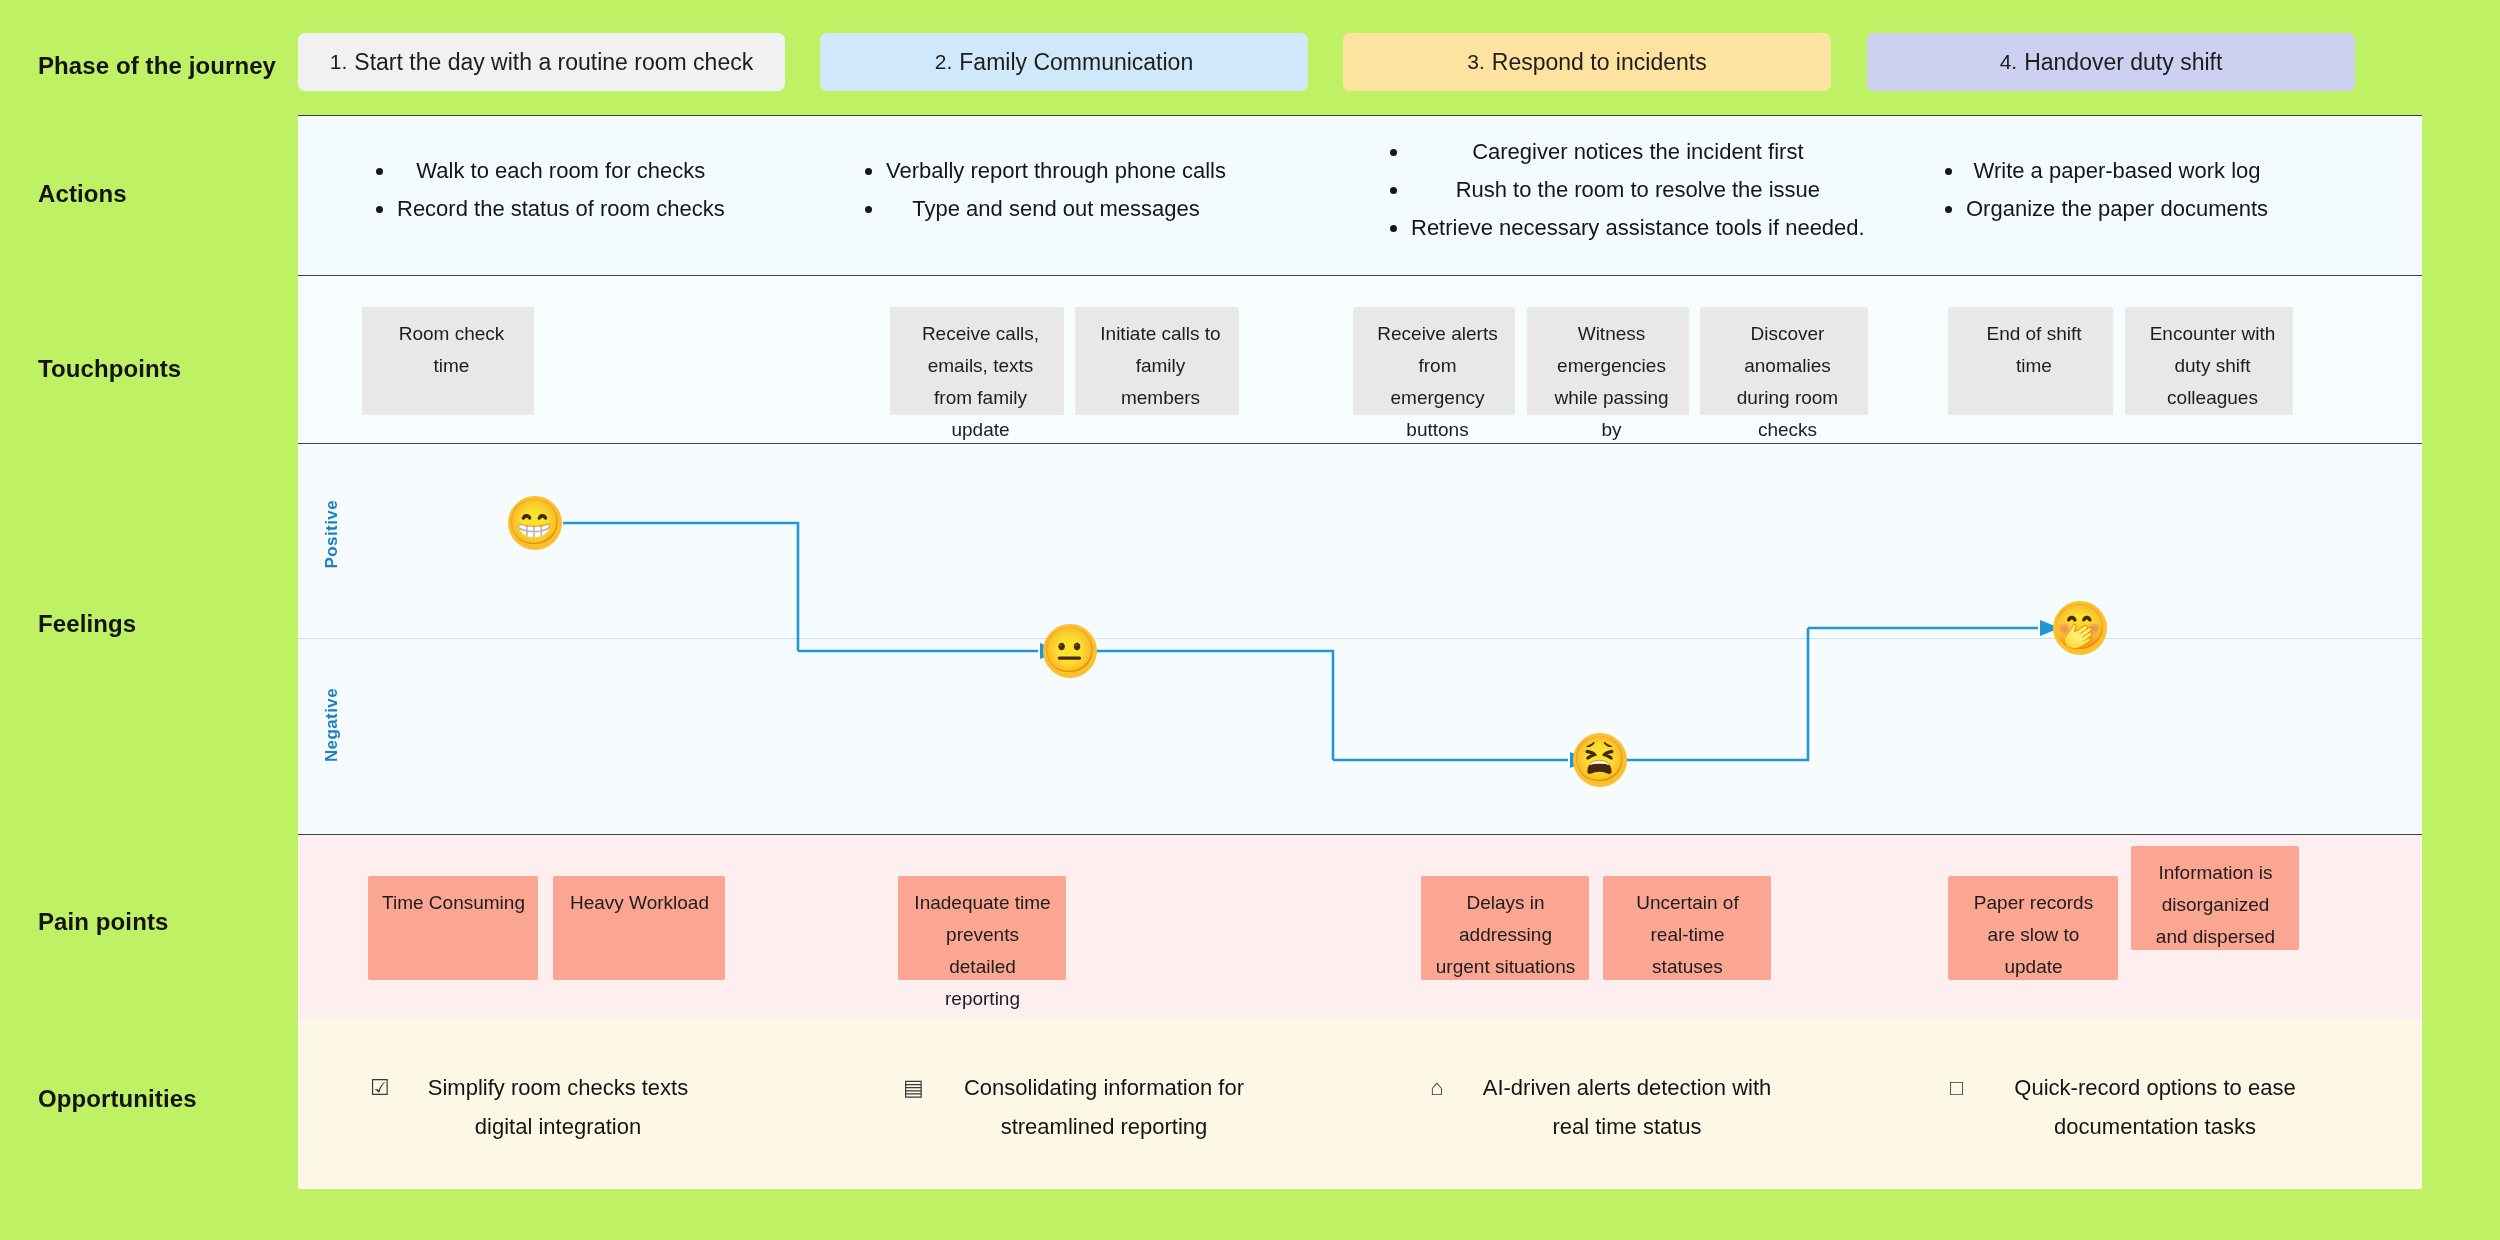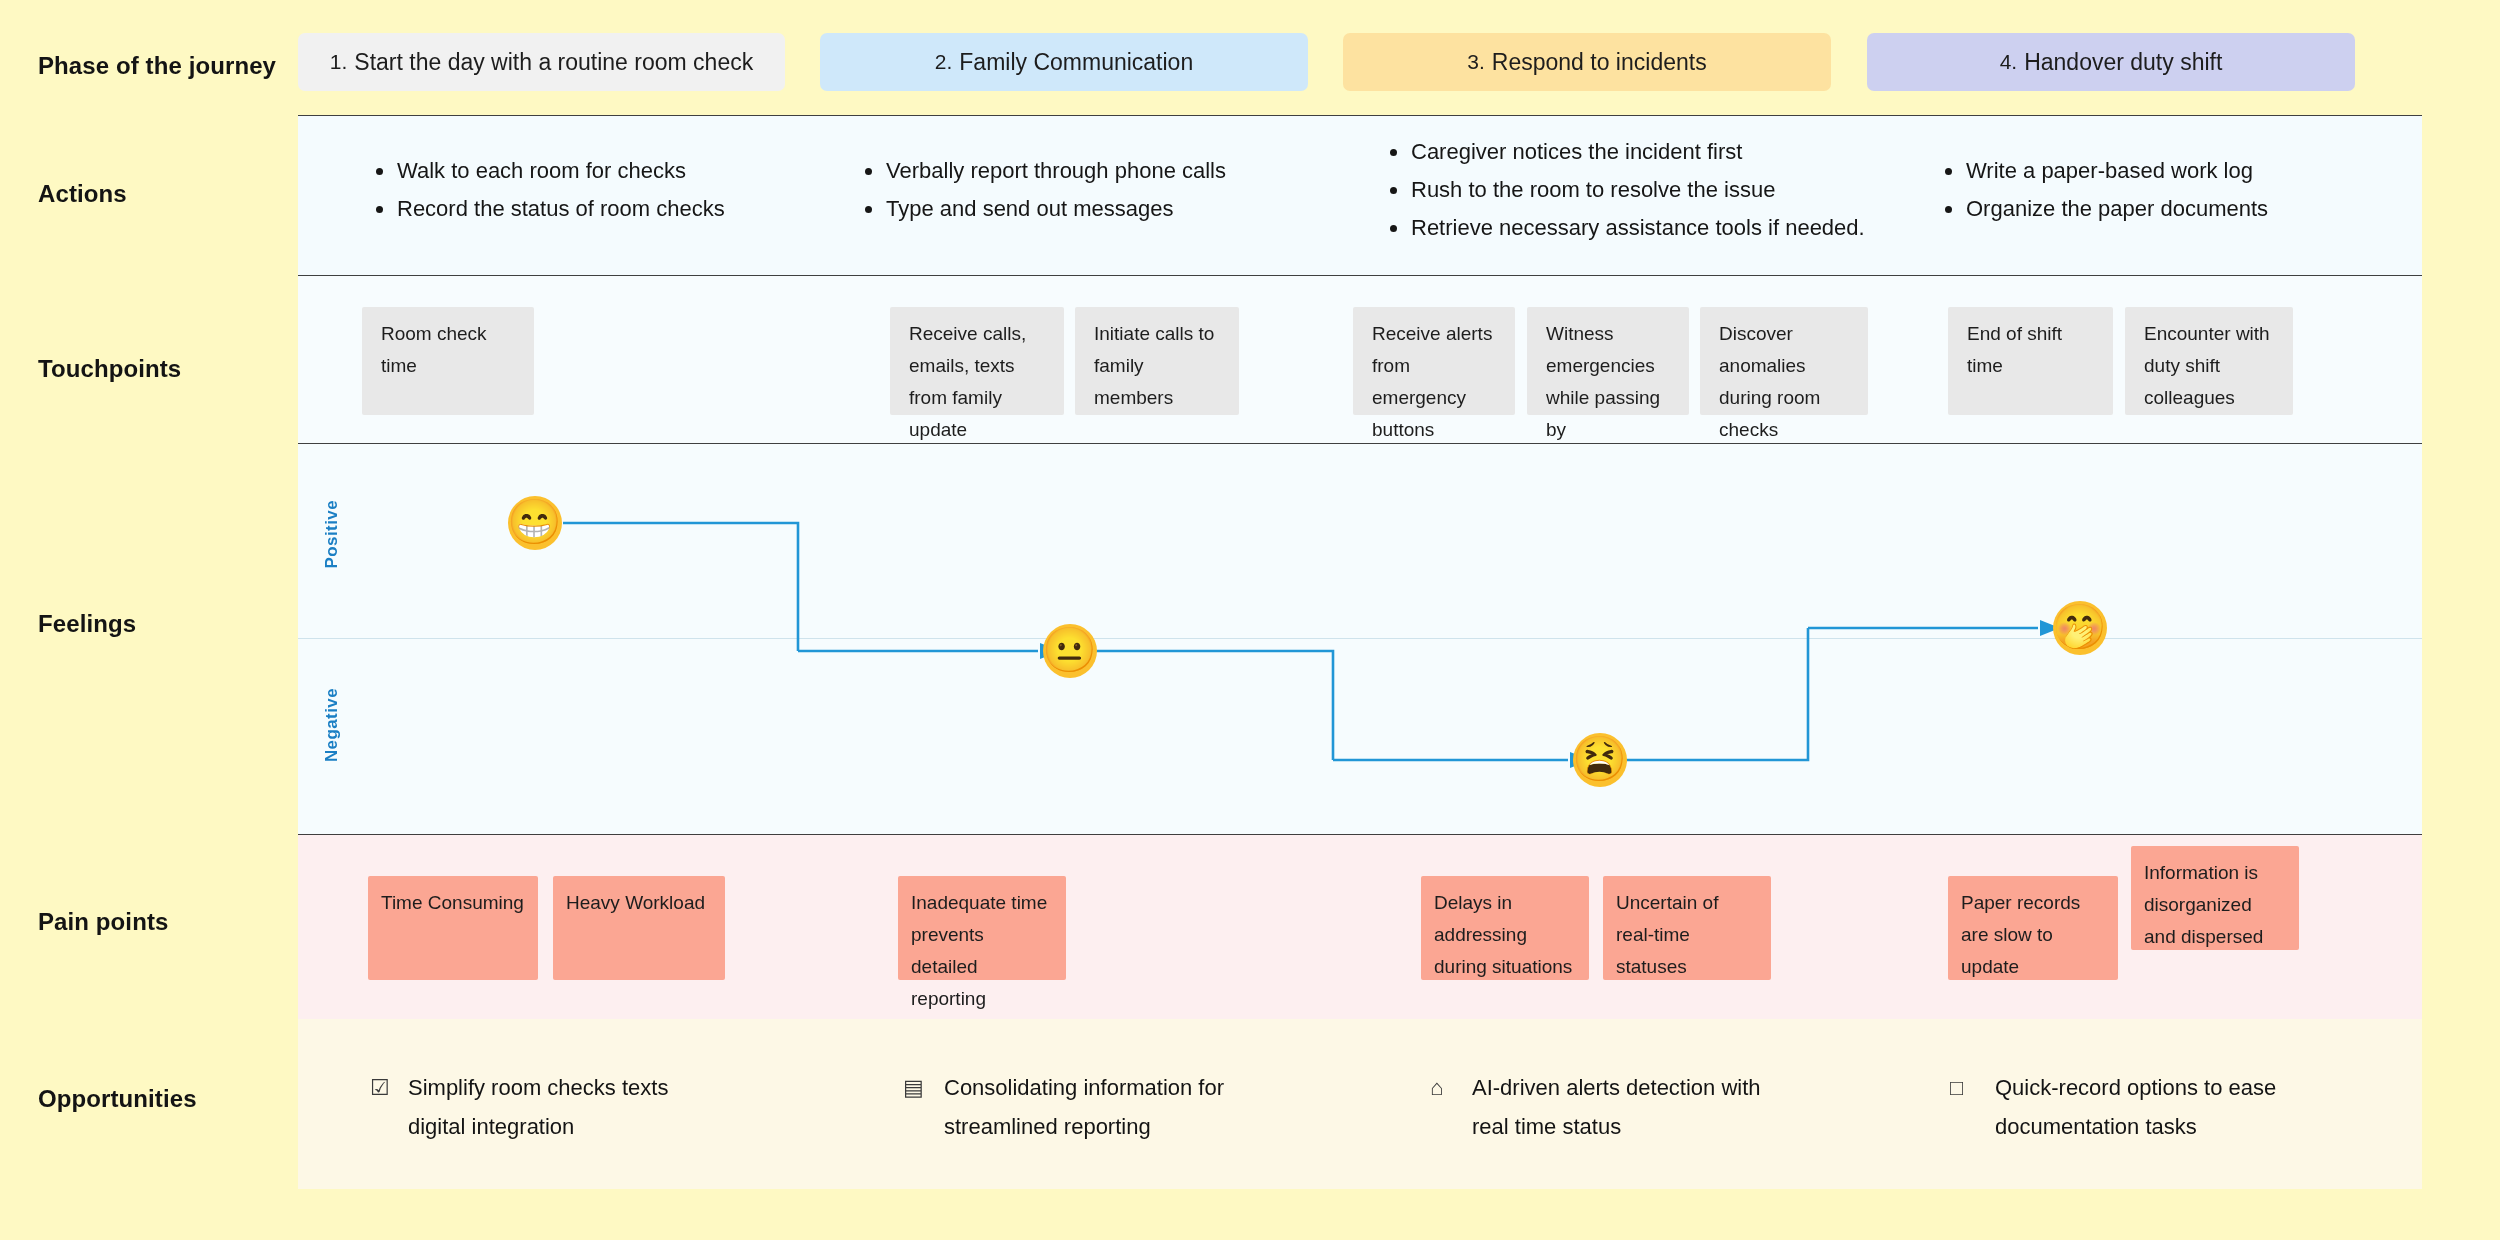--- a/index.html
+++ b/index.html
@@ -6,22 +6,23 @@
   html, body {
     margin: 0; padding: 0;
     background: #ffffff;
     font-family: "Liberation Sans", sans-serif;
     color: #1a1a1a;
   }
   #canvas {
     position: relative;
     width: 2500px;
     height: 1240px;
-    background: #fef9c3;
+    background: #bef264;
     overflow: hidden;
+    text-align: center;
   }
 
   
   .row-label {
     position: absolute;
     left: 38px;
     font-size: 24px;
     font-weight: bold;
     color: #141414;
     letter-spacing: 0.1px;
@@ -222,21 +223,21 @@
   </div>
   <div class="emoji" style="left:2053px; top:601px">
     <span>🤭</span>
   </div>
 
   <div class="pp" style="left:368px; top:876px; width:170px; height:104px">Time Consuming</div>
   <div class="pp" style="left:553px; top:876px; width:172px; height:104px">Heavy Workload</div>
 
   <div class="pp" style="left:898px; top:876px; width:168px; height:104px">Inadequate time prevents detailed reporting</div>
 
-  <div class="pp" style="left:1421px; top:876px; width:168px; height:104px">Delays in addressing during situations</div>
+  <div class="pp" style="left:1421px; top:876px; width:168px; height:104px">Delays in addressing urgent situations</div>
   <div class="pp" style="left:1603px; top:876px; width:168px; height:104px">Uncertain of real-time statuses</div>
 
   <div class="pp" style="left:1948px; top:876px; width:170px; height:104px">Paper records are slow to update</div>
   <div class="pp" style="left:2131px; top:846px; width:168px; height:104px">Information is disorganized and dispersed</div>
 
   <div class="opp-icon" style="left:370px; top:1075px">☑</div>
   <div class="opp" style="left:408px; top:1068px; width:300px">Simplify room checks texts digital integration</div>
 
   <div class="opp-icon" style="left:903px; top:1075px">▤</div>
   <div class="opp" style="left:944px; top:1068px; width:320px">Consolidating information for streamlined reporting</div>

